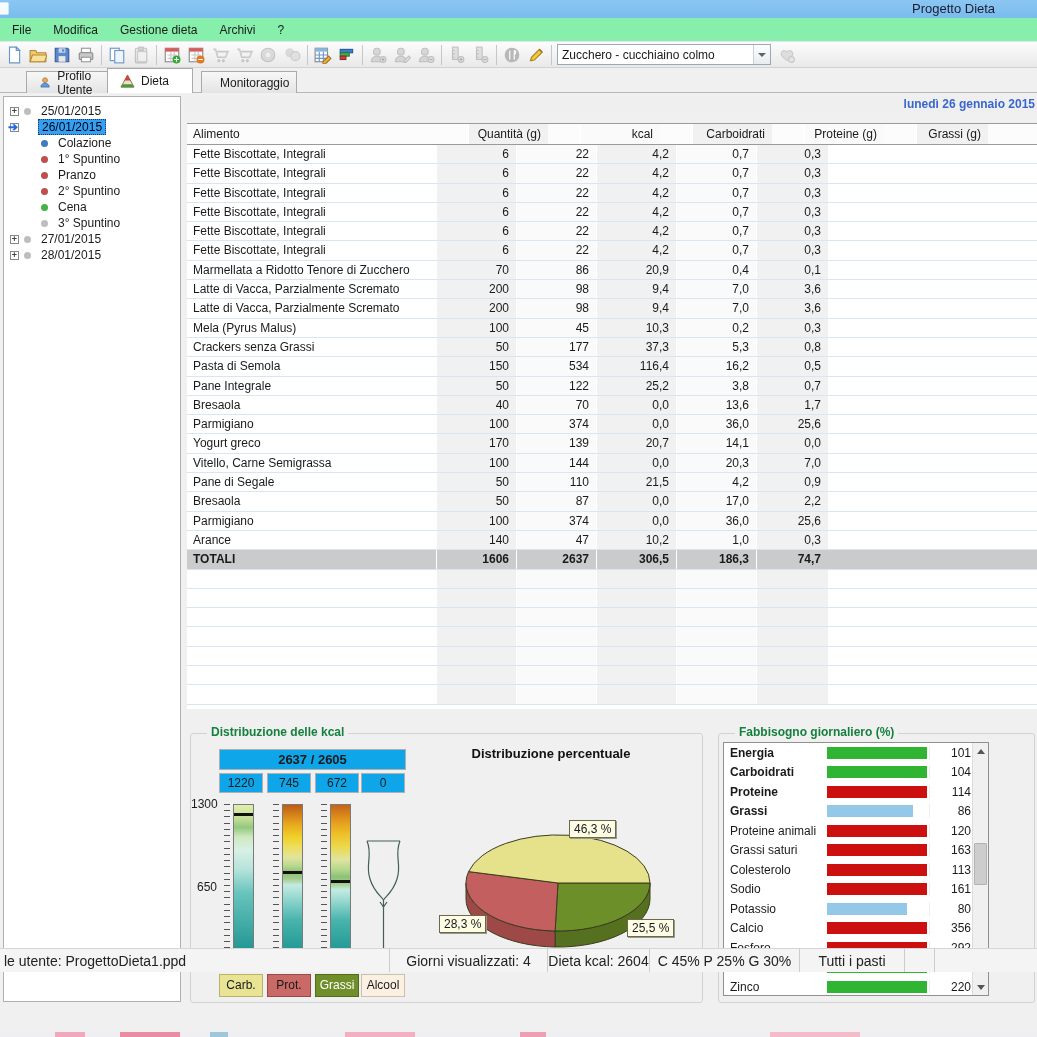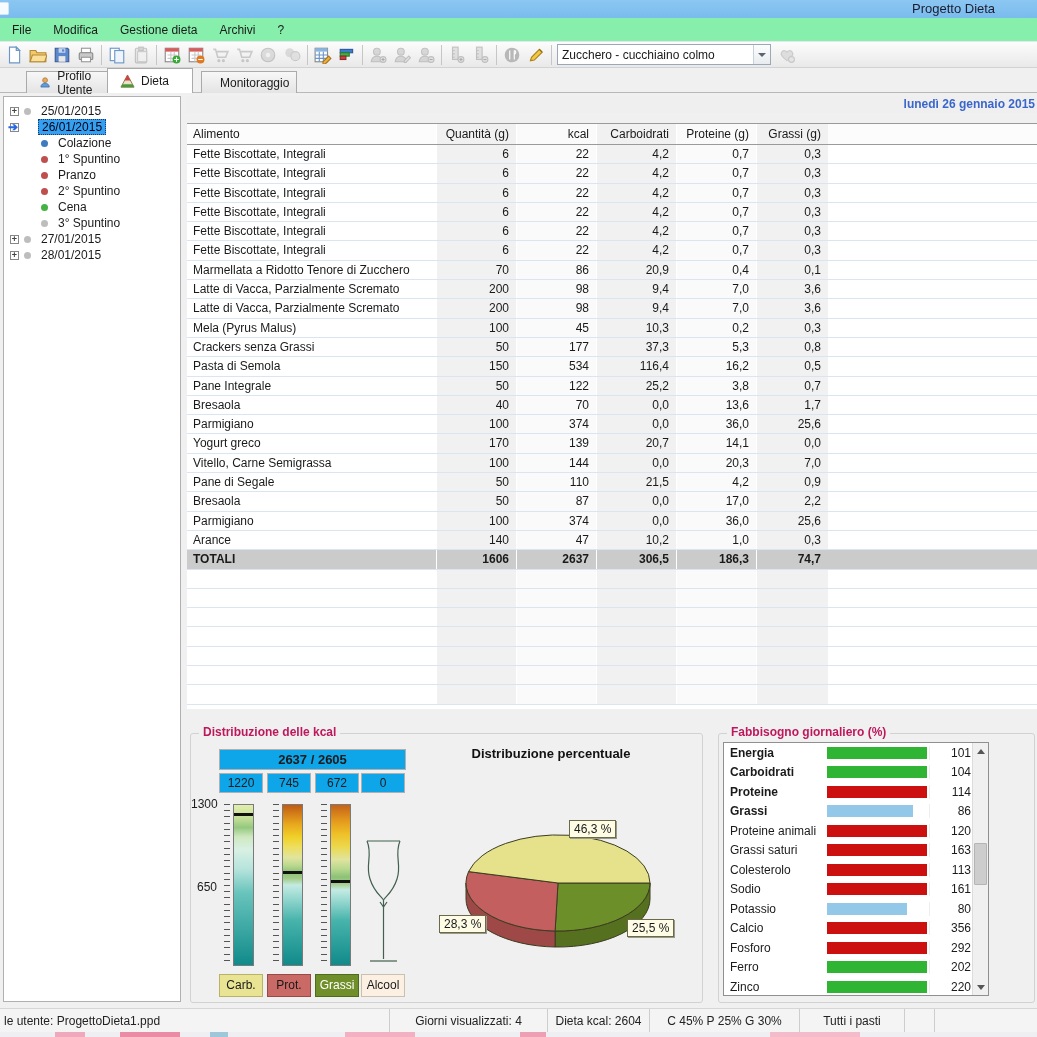--- a/index.html
+++ b/index.html
@@ -41,33 +41,33 @@
   .bullet { width:7px; height:7px; min-width:7px; border-radius:50%; margin-right:7px; background:transparent; }
   .treearrow { color:#2a6ae0; font-weight:bold; width:14px; min-width:14px; margin-left:-18px; margin-right:4px; text-align:center; }
   .treearrow.empty { visibility:hidden; margin-left:0; width:0; min-width:0; margin-right:0; }
   .tlabel { padding:0 3px; }
   .tlabel.selected { background:#35a0f2; border:1px dotted #1a3a6a; color:#001; }
 
   
   .dateheader { position:absolute; left:185px; top:96px; width:852px; height:17px; background:#efefef; color:#3a66cc; font-weight:bold; text-align:right; padding-right:2px; line-height:17px; }
   .tablewrap { position:absolute; left:187px; top:123px; width:850px; height:586px; background:#fff; }
   .trow { display:flex; height:19.3px; line-height:18.5px; border-bottom:1px solid #dbe5f1; }
-  .thead { height:22px; line-height:21px; border-top:1px solid #9a9a9a; border-bottom:1px solid #9a9a9a; background:#fcfcfc; }
+  .thead { height:22px; line-height:21px; border-top:1px solid #9a9a9a; border-bottom:1px solid #9a9a9a; background:#fcfcfc;gap:32px; }
   .c-name { width:249px; padding-left:6px; overflow:hidden; white-space:nowrap; }
   .c-num { width:80px; text-align:right; padding-right:7px; border-left:1px solid #fff; }
   .c-g { width:72px; }
   .bg-a { background:#f1f1f1; }
   .bg-b { background:#fafafa; }
   .c-fill { flex:1; }
   .trow.totals { background:#cbcbcb; font-weight:bold; }
   .trow.totals .bg-a, .trow.totals .bg-b { background:#cbcbcb; }
 
   
   .groupbox { position:absolute; border:1px solid #d2d2d2; border-radius:3px; }
-  .gb-title { position:absolute; top:-9px; left:8px; background:#f0f0f0; padding:0 4px; color:#be185d; font-weight:bold; }
+  .gb-title { position:absolute; top:-9px; left:16px; background:#f0f0f0; padding:0 4px; color:#15803d; font-weight:bold; }
   .gb-kcal { left:190px; top:733px; width:513px; height:270px; }
   .gb-needs { left:718px; top:733px; width:317px; height:270px; }
 
   
   .valbox { position:absolute; background:#0ea5e9; border:1px solid #b0b0b0; text-align:center; }
   .bigbox { left:28px; top:15px; width:187px; height:21px; line-height:19px; font-weight:bold; font-size:13px; }
   .smallbox { top:39px; width:44px; height:20px; line-height:18px; }
   .thermo { position:absolute; top:70px; width:21px; height:162px; border:1px solid #7a7a7a; }
   .thermo .marker { position:absolute; left:0; width:100%; height:3px; background:#111; }
   .ticks { position:absolute; top:70px; width:6px; height:162px;
@@ -96,21 +96,21 @@
   .needrow .nbar { height:12px; }
   .needrow .nval { width:42px; text-align:right; padding-right:0; border-left:1px solid #eee; margin-left:2px; }
   .vscroll { position:absolute; right:0; top:0; width:16px; height:100%; background:#f0f0f0; border-left:1px solid #dcdcdc; }
   .vscroll .up, .vscroll .down { position:absolute; left:0; width:15px; height:16px; display:flex; align-items:center; justify-content:center; }
   .vscroll .up { top:0; } .vscroll .down { bottom:0; }
   .tri-up { width:0;height:0;border-left:4px solid transparent;border-right:4px solid transparent;border-bottom:5px solid #555; }
   .tri-dn { width:0;height:0;border-left:4px solid transparent;border-right:4px solid transparent;border-top:5px solid #555; }
   .thumb { position:absolute; left:1px; top:100px; width:13px; height:42px; background:#cdcdcd; border:1px solid #b4b4b4; border-radius:1px; }
 
   
-  .statusbar { position:absolute; left:0; top:1008px; width:1037px; height:24px; background:#f4f4f4; border-top:1px solid #d6d6d6; display:flex; align-items:center; font-size:12px; color:#222; }
+  .statusbar { position:absolute; left:0; top:948px; width:1037px; height:24px; background:#f4f4f4; border-top:1px solid #d6d6d6; display:flex; align-items:center; font-size:14px; color:#222; }
   .sseg { height:100%; display:flex; align-items:center; border-right:1px solid #cdcdcd; justify-content:center; }
   .sseg.left { justify-content:flex-start; padding-left:4px; }
   .bottomstrip { position:absolute; left:0; top:1032px; width:1037px; height:5px; background:#efeef3; }
   .bottomstrip i { position:absolute; top:0; height:5px; display:block; }
 </style>
 </head>
 <body>
 
 <div class="titlebar">
   <span class="appicon"></span>

